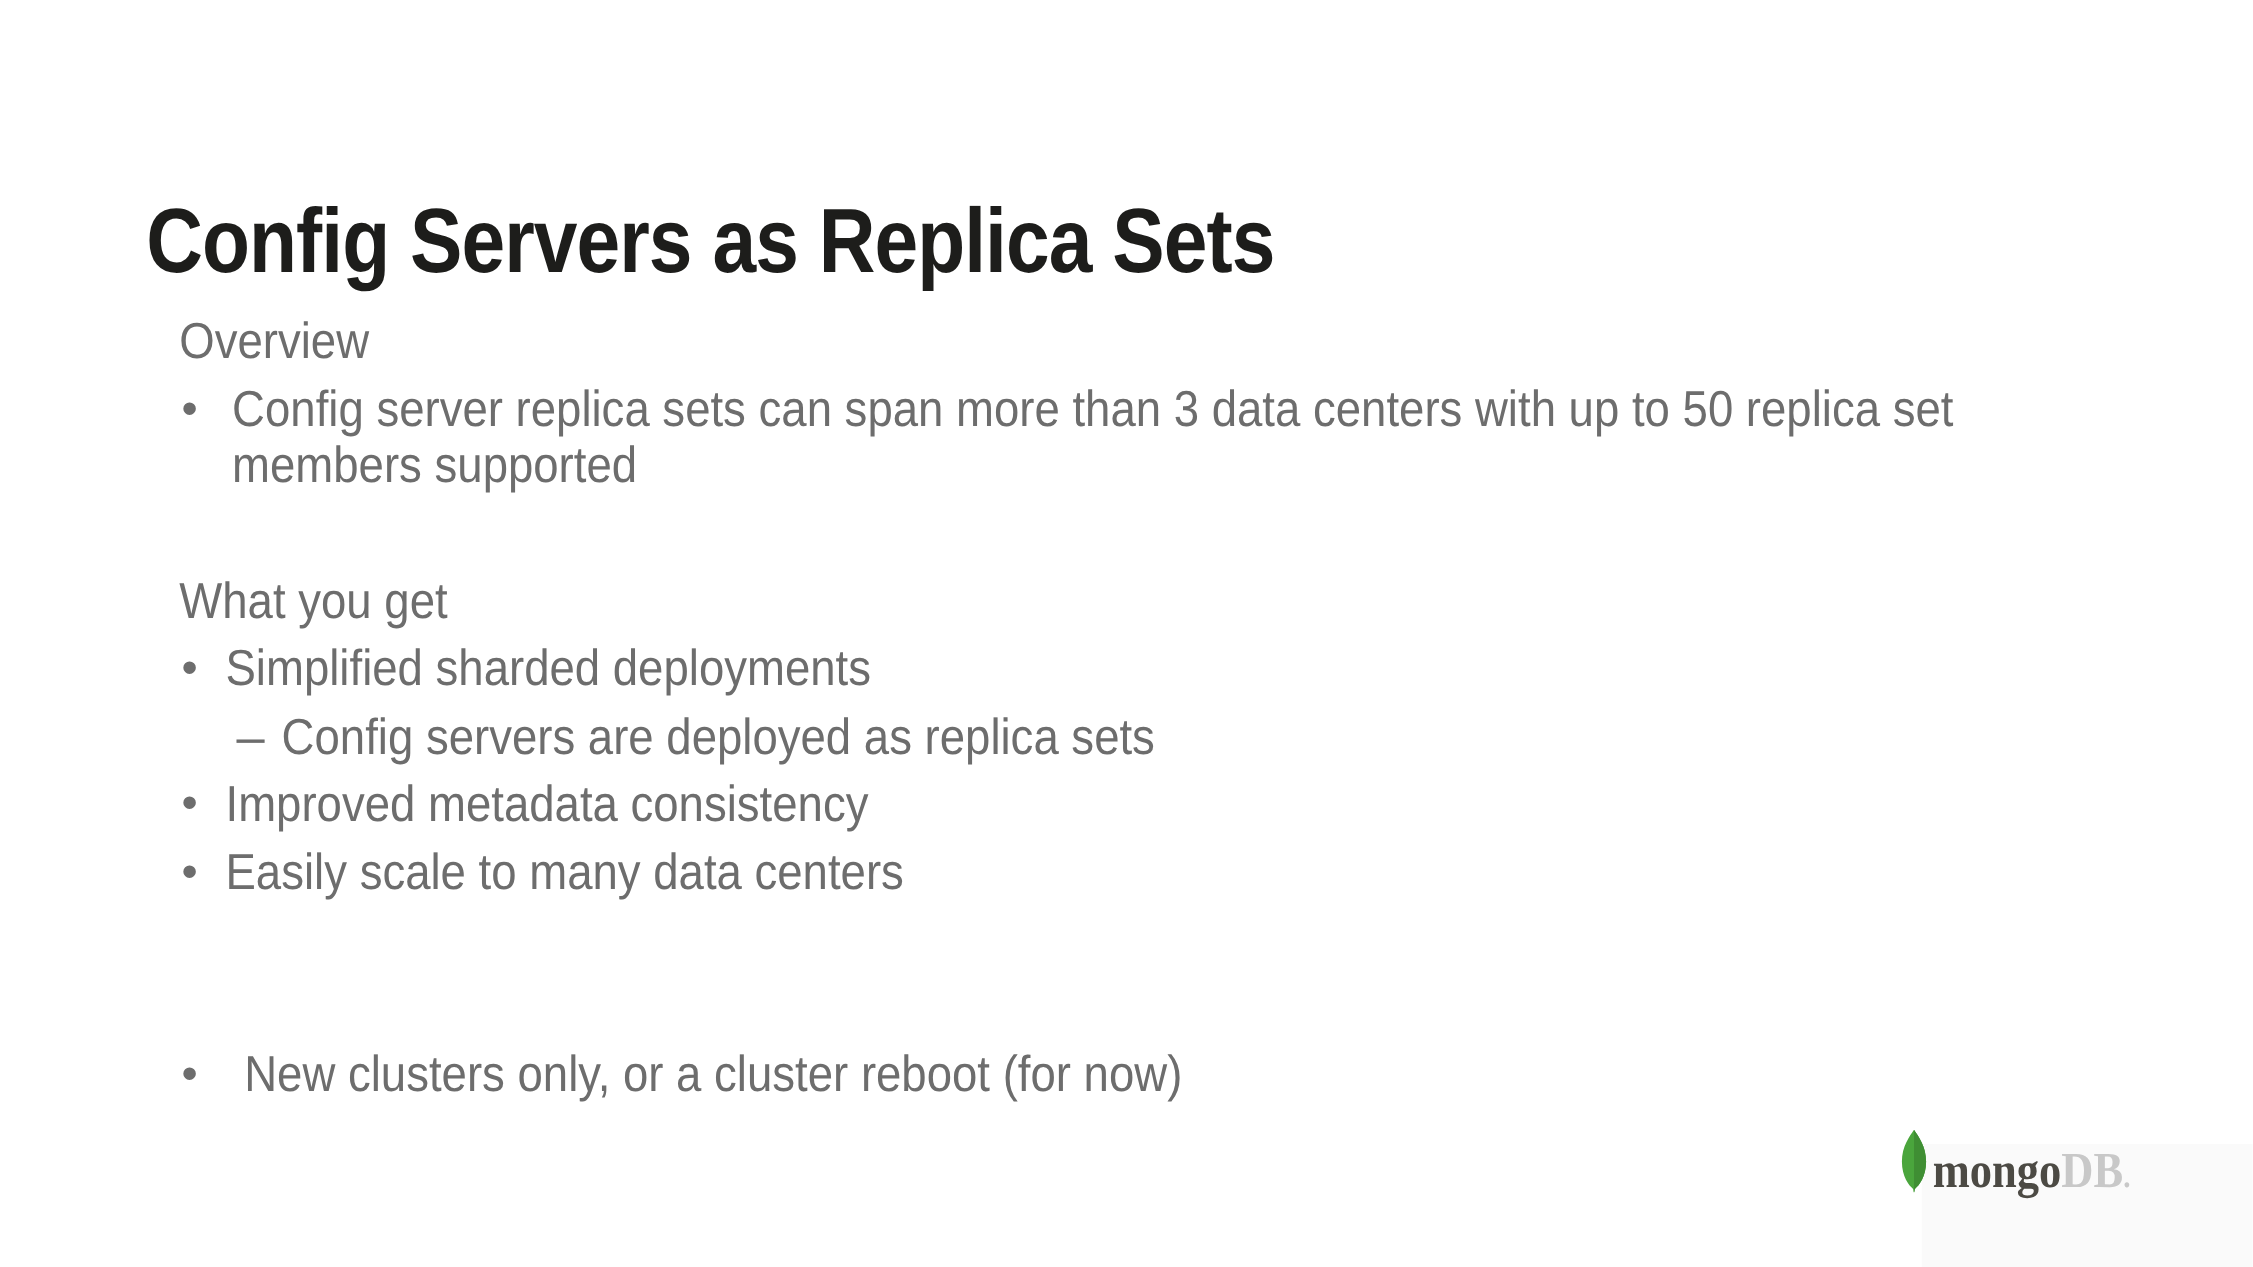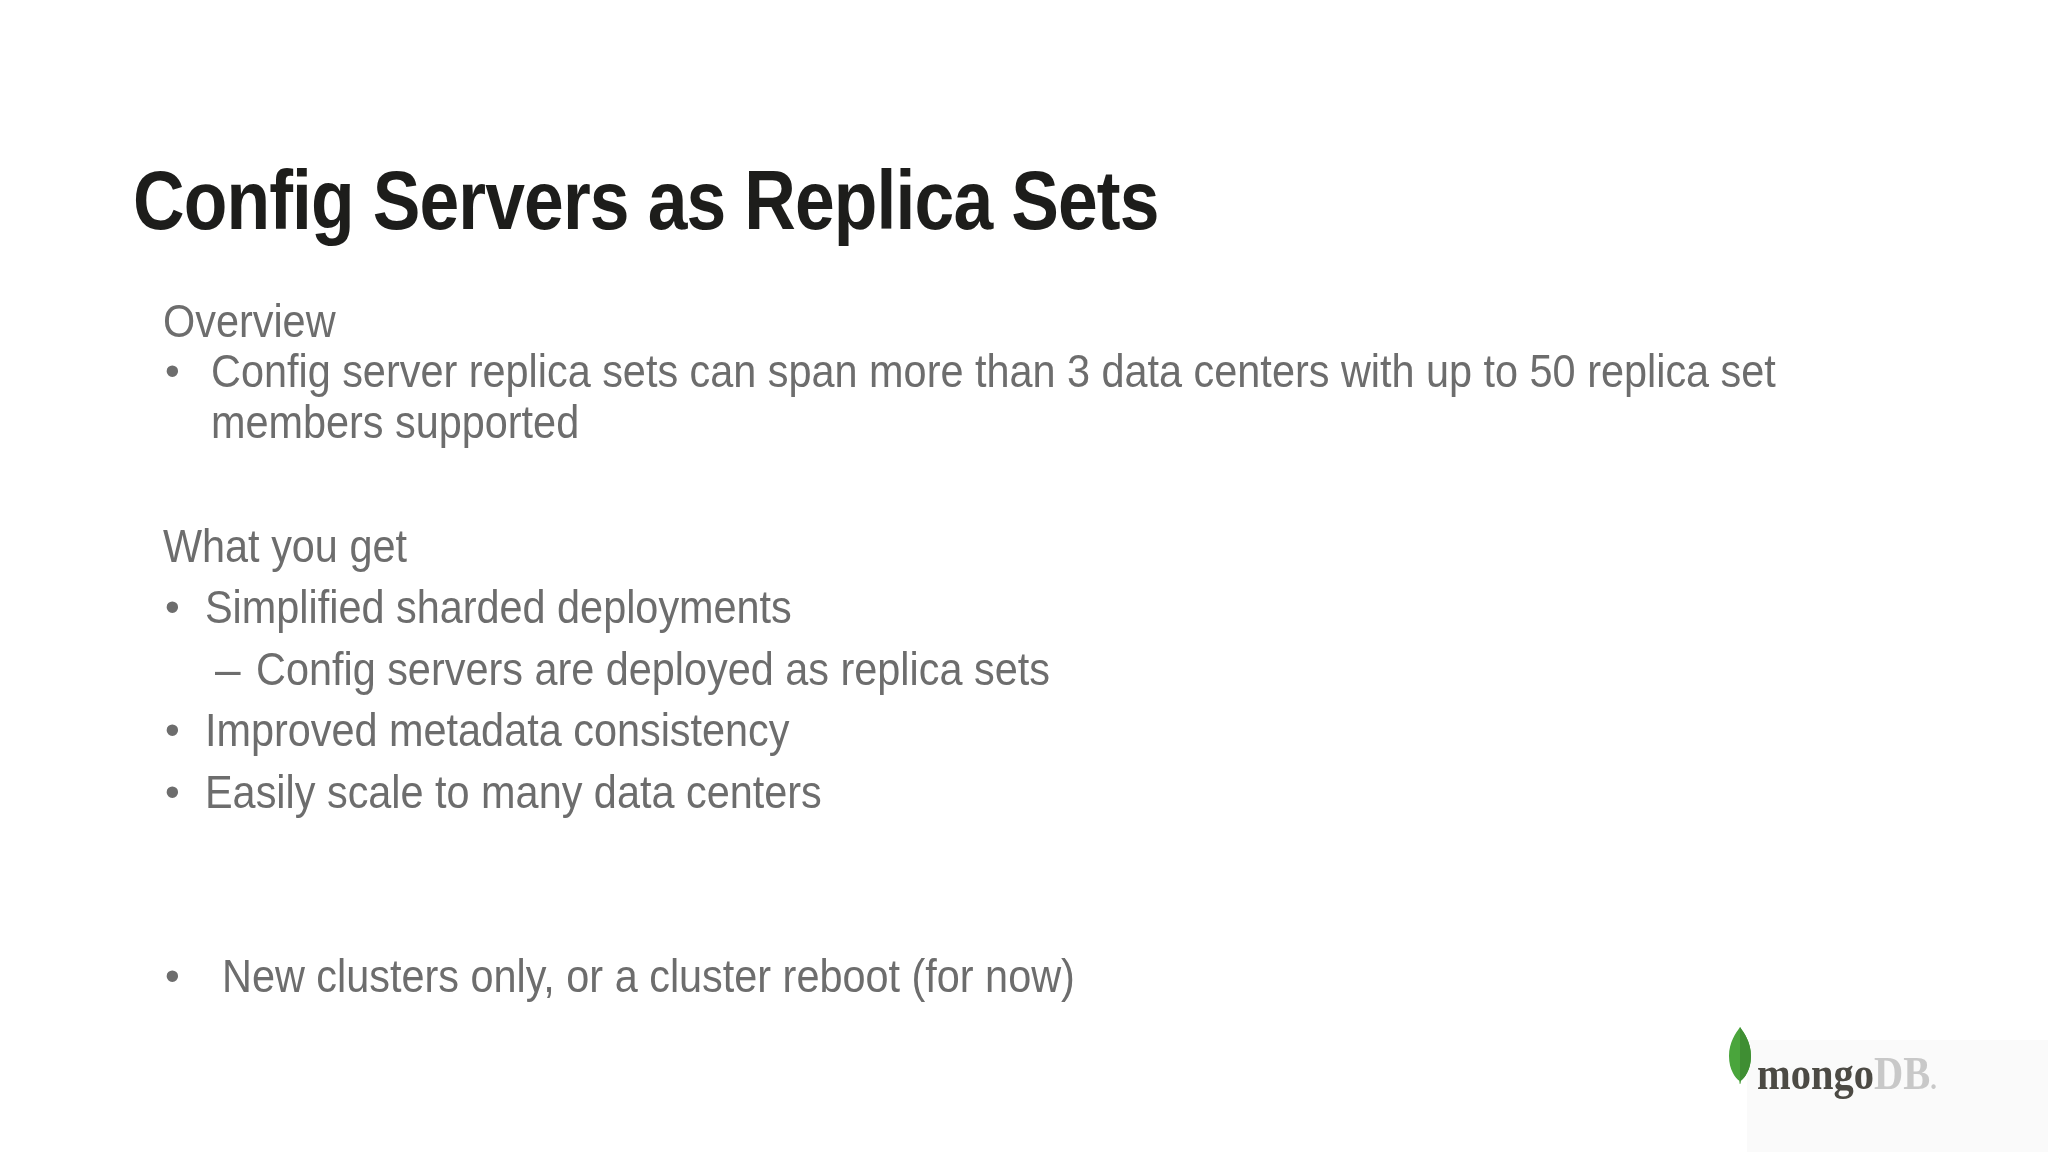--- a/index.html
+++ b/index.html
@@ -11,21 +11,21 @@
   .slide{position:absolute;inset:0;}
 
   
   .footer-panel{
     position:absolute;left:1747px;top:1040px;width:301px;height:112px;
     background:#fafafa;
   }
 
   
   .title{
-    position:absolute;left:133px;top:103px;
+    position:absolute;left:133px;top:121px;
     font-size:83px;font-weight:bold;color:#1d1d1b;
     line-height:1;white-space:nowrap;letter-spacing:-1px;
   }
   .sq-title{display:inline-block;transform:scaleX(0.86);transform-origin:0 60%;}
 
   
   .line{
     position:absolute;left:163px;
     font-size:46px;line-height:1;color:#6d6d6d;white-space:nowrap;
   }
@@ -36,38 +36,38 @@
   .marker-dash{position:absolute;left:52px;top:0;font-size:46px;color:#6d6d6d;}
   .t-b1{margin-left:48px;}
   .t-mid{margin-left:42px;}
   .t-sub{margin-left:93px;}
   .t-last{margin-left:59px;}
 
   
   .logo{
     position:absolute;left:1757px;top:1041px;
     font-family:"Liberation Serif","DejaVu Serif",serif;
-    font-size:46px;font-weight:bold;line-height:1;white-space:nowrap;margin-top:10px;
+    font-size:46px;font-weight:bold;line-height:1;white-space:nowrap;
   }
   .sq-logo{display:inline-block;transform:scaleX(0.88);transform-origin:0 60%;}
   .logo-mongo{color:#4c4a44;}
   .logo-db{color:#c8c8c8;}
   .logo-period{color:#c8c8c8;font-size:30px;}
   .leaf{position:absolute;left:1725px;top:1026px;}
 </style>
 </head>
 <body>
 
 <div class="slide">
 
   <div class="footer-panel"></div>
 
   <h1 class="title"><span class="sq-title">Config Servers as Replica Sets</span></h1>
 
-  <div class="line" style="top:298px"><span class="sq">Overview</span></div>
+  <div class="line" style="top:286px"><span class="sq">Overview</span></div>
 
   <div class="line" style="top:348px"><span class="marker">•</span><span class="sq t-b1">Config server replica sets can span more than 3 data centers with up to 50 replica set</span></div>
   <div class="line" style="top:399px"><span class="sq t-b1">members supported</span></div>
 
   <div class="line" style="top:523px"><span class="sq">What you get</span></div>
 
   <div class="line" style="top:584px"><span class="marker">•</span><span class="sq t-mid">Simplified sharded deployments</span></div>
 
   <div class="line" style="top:646px"><span class="marker-dash">–</span><span class="sq t-sub">Config servers are deployed as replica sets</span></div>
 

